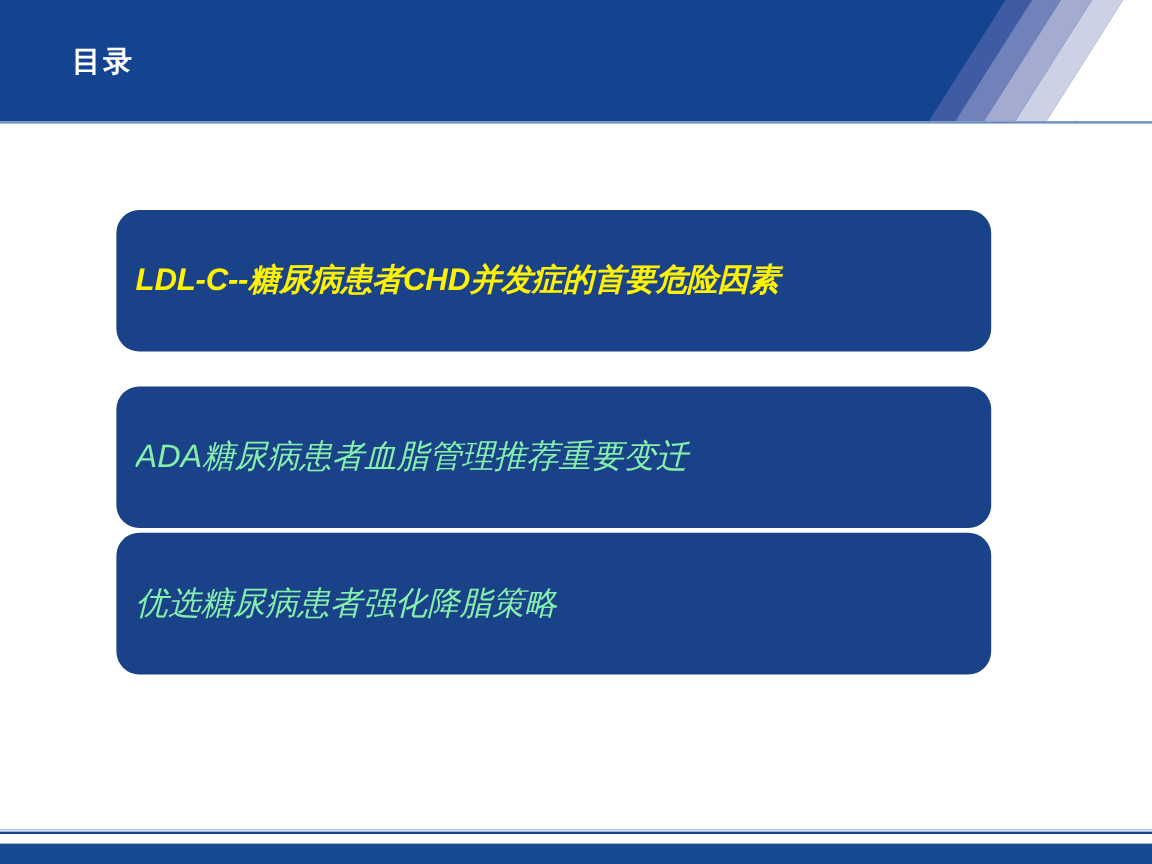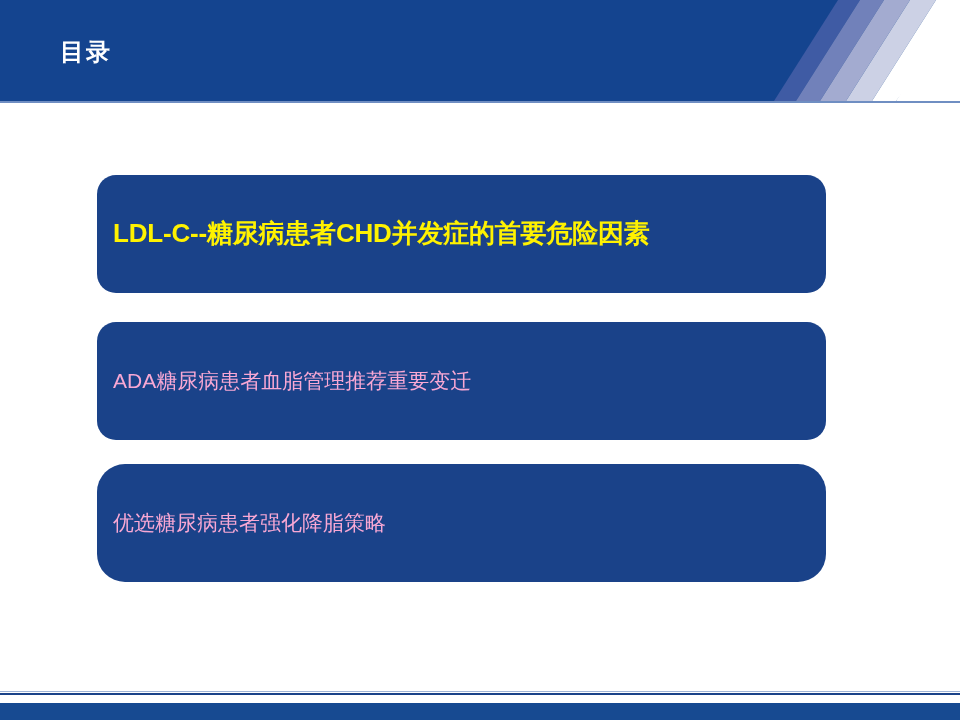--- a/index.html
+++ b/index.html
@@ -57,42 +57,43 @@
     background: #6f8ec2;
   }
 
   
   .content {
     position: absolute;
     left: 0;
     top: 0;
     width: 960px;
     height: 584px;
+    font-style: italic;
   }
   .topic-box {
     position: absolute;
     left: 97px;
     width: 729px;
     height: 118px;
     background: #1a4289;
     border-radius: 19px;
     box-sizing: border-box;
   }
   .topic-box.b1 { top: 175px; }
   .topic-box.b2 { top: 322px; }
-  .topic-box.b3 { top: 464px; border-radius: 28px; }
+  .topic-box.b3 { top: 444px; }
 
   .topic-label {
     position: absolute;
     left: 16px;
     right: 16px;
     top: 50%;
     transform: translateY(-50%);
-    color: #f9a8d4;
-    font-size: 21px;
+    color: #86efac;
+    font-size: 27px;
     font-weight: normal;
     line-height: 1.15;
     white-space: nowrap;
     overflow: hidden;
   }
   .topic-box.highlight .topic-label {
     color: #fff200;
     font-weight: bold;
     font-size: 26px;
     letter-spacing: -0.2px;

